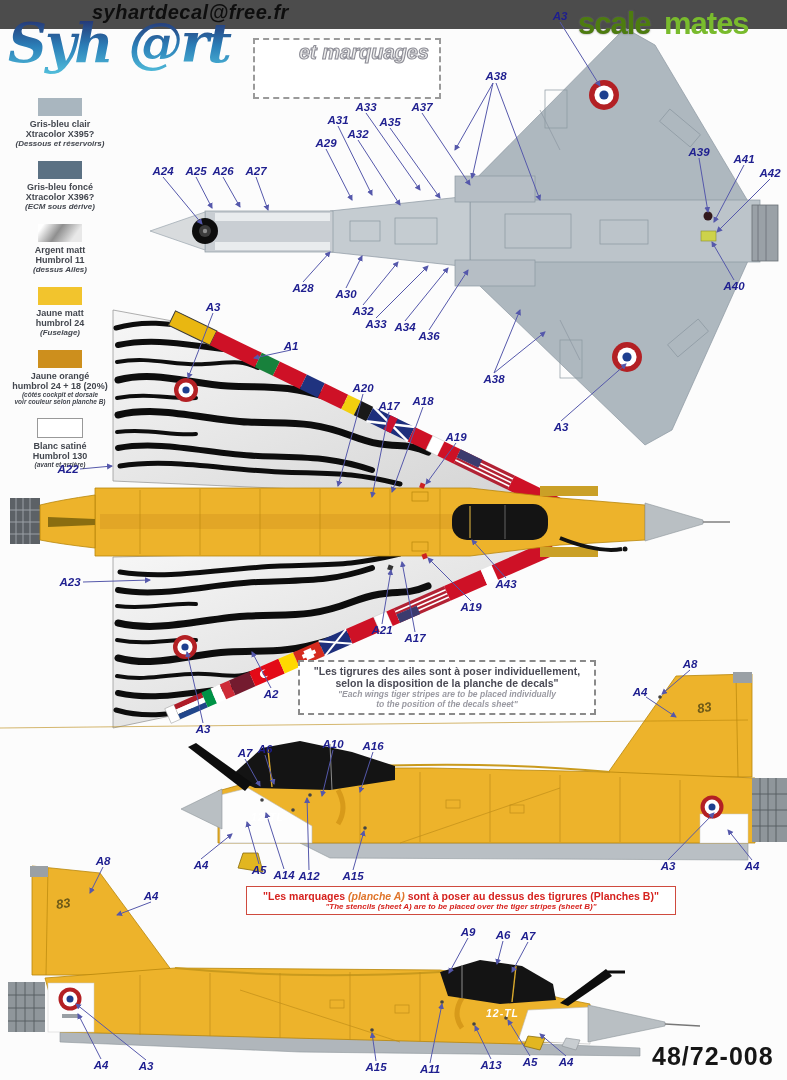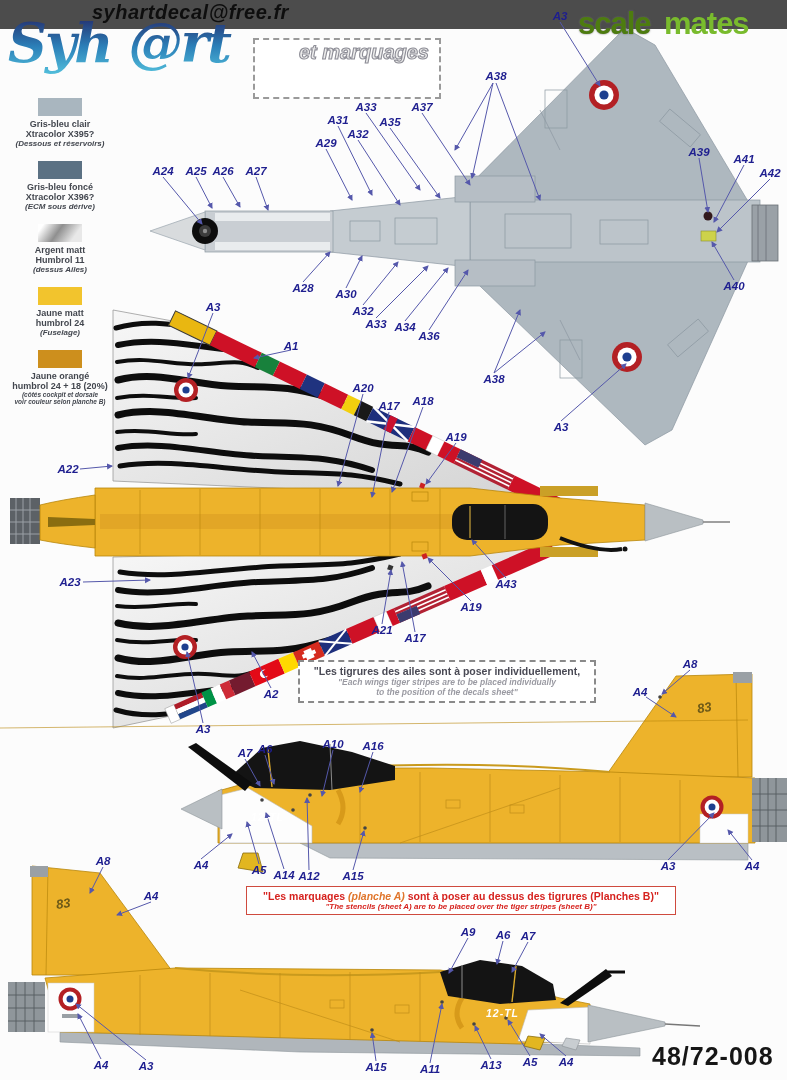--- a/index.html
+++ b/index.html
@@ -441,20 +441,26 @@
         <div class="swlabel">humbrol 24</div>
         <div class="swnote">(Fuselage)</div>
       </div>
       <div class="swblock">
         <div class="swbox" style="background: rgb(205, 143, 29);"></div>
         <div class="swlabel">Jaune orangé</div>
         <div class="swlabel">humbrol 24 + 18 (20%)</div>
         <div class="swnote sm">(côtés cockpit et dorsale</div>
         <div class="swnote sm">voir couleur selon planche B)</div>
       </div>
+      <div class="swblock">
+        <div class="swbox white" style="background: rgb(255, 255, 255);"></div>
+        <div class="swlabel">Blanc satiné</div>
+        <div class="swlabel">Humbrol 130</div>
+        <div class="swnote sm">(avant et arrière)</div>
+      </div>
     </div>
 
   <div id="callouts">
       <span class="callout" style="left: 560px; top: 16px;">A3</span>
       <span class="callout" style="left: 496px; top: 76px;">A38</span>
       <span class="callout" style="left: 366px; top: 107px;">A33</span>
       <span class="callout" style="left: 422px; top: 107px;">A37</span>
       <span class="callout" style="left: 338px; top: 120px;">A31</span>
       <span class="callout" style="left: 390px; top: 122px;">A35</span>
       <span class="callout" style="left: 358px; top: 134px;">A32</span>
@@ -511,20 +517,21 @@
       <span class="callout" style="left: 146px; top: 1066px;">A3</span>
       <span class="callout" style="left: 376px; top: 1067px;">A15</span>
       <span class="callout" style="left: 430px; top: 1069px;">A11</span>
       <span class="callout" style="left: 491px; top: 1065px;">A13</span>
       <span class="callout" style="left: 530px; top: 1062px;">A5</span>
       <span class="callout" style="left: 566px; top: 1062px;">A4</span>
     </div>
 
   <div class="notebox">
     <div class="fr">"Les tigrures des ailes sont à poser individuellement,</div>
+    <div class="fr">selon la disposition de la planche de decals"</div>
     <div class="en">"Each wings tiger stripes are to be placed individually</div>
     <div class="en">to the position of the decals sheet"</div>
   </div>
 
   <div class="redbox">
     <div class="l1"><span>"Les marquages </span><span class="it">(planche A)</span><span> sont à poser au dessus des tigrures (Planches B)"</span></div>
     <div class="l2">"The stencils (sheet A) are to be placed over the tiger stripes (sheet B)"</div>
   </div>
 
   <div class="code fincode" style="left:697px;top:700px;transform:rotate(-10deg)">83</div>

